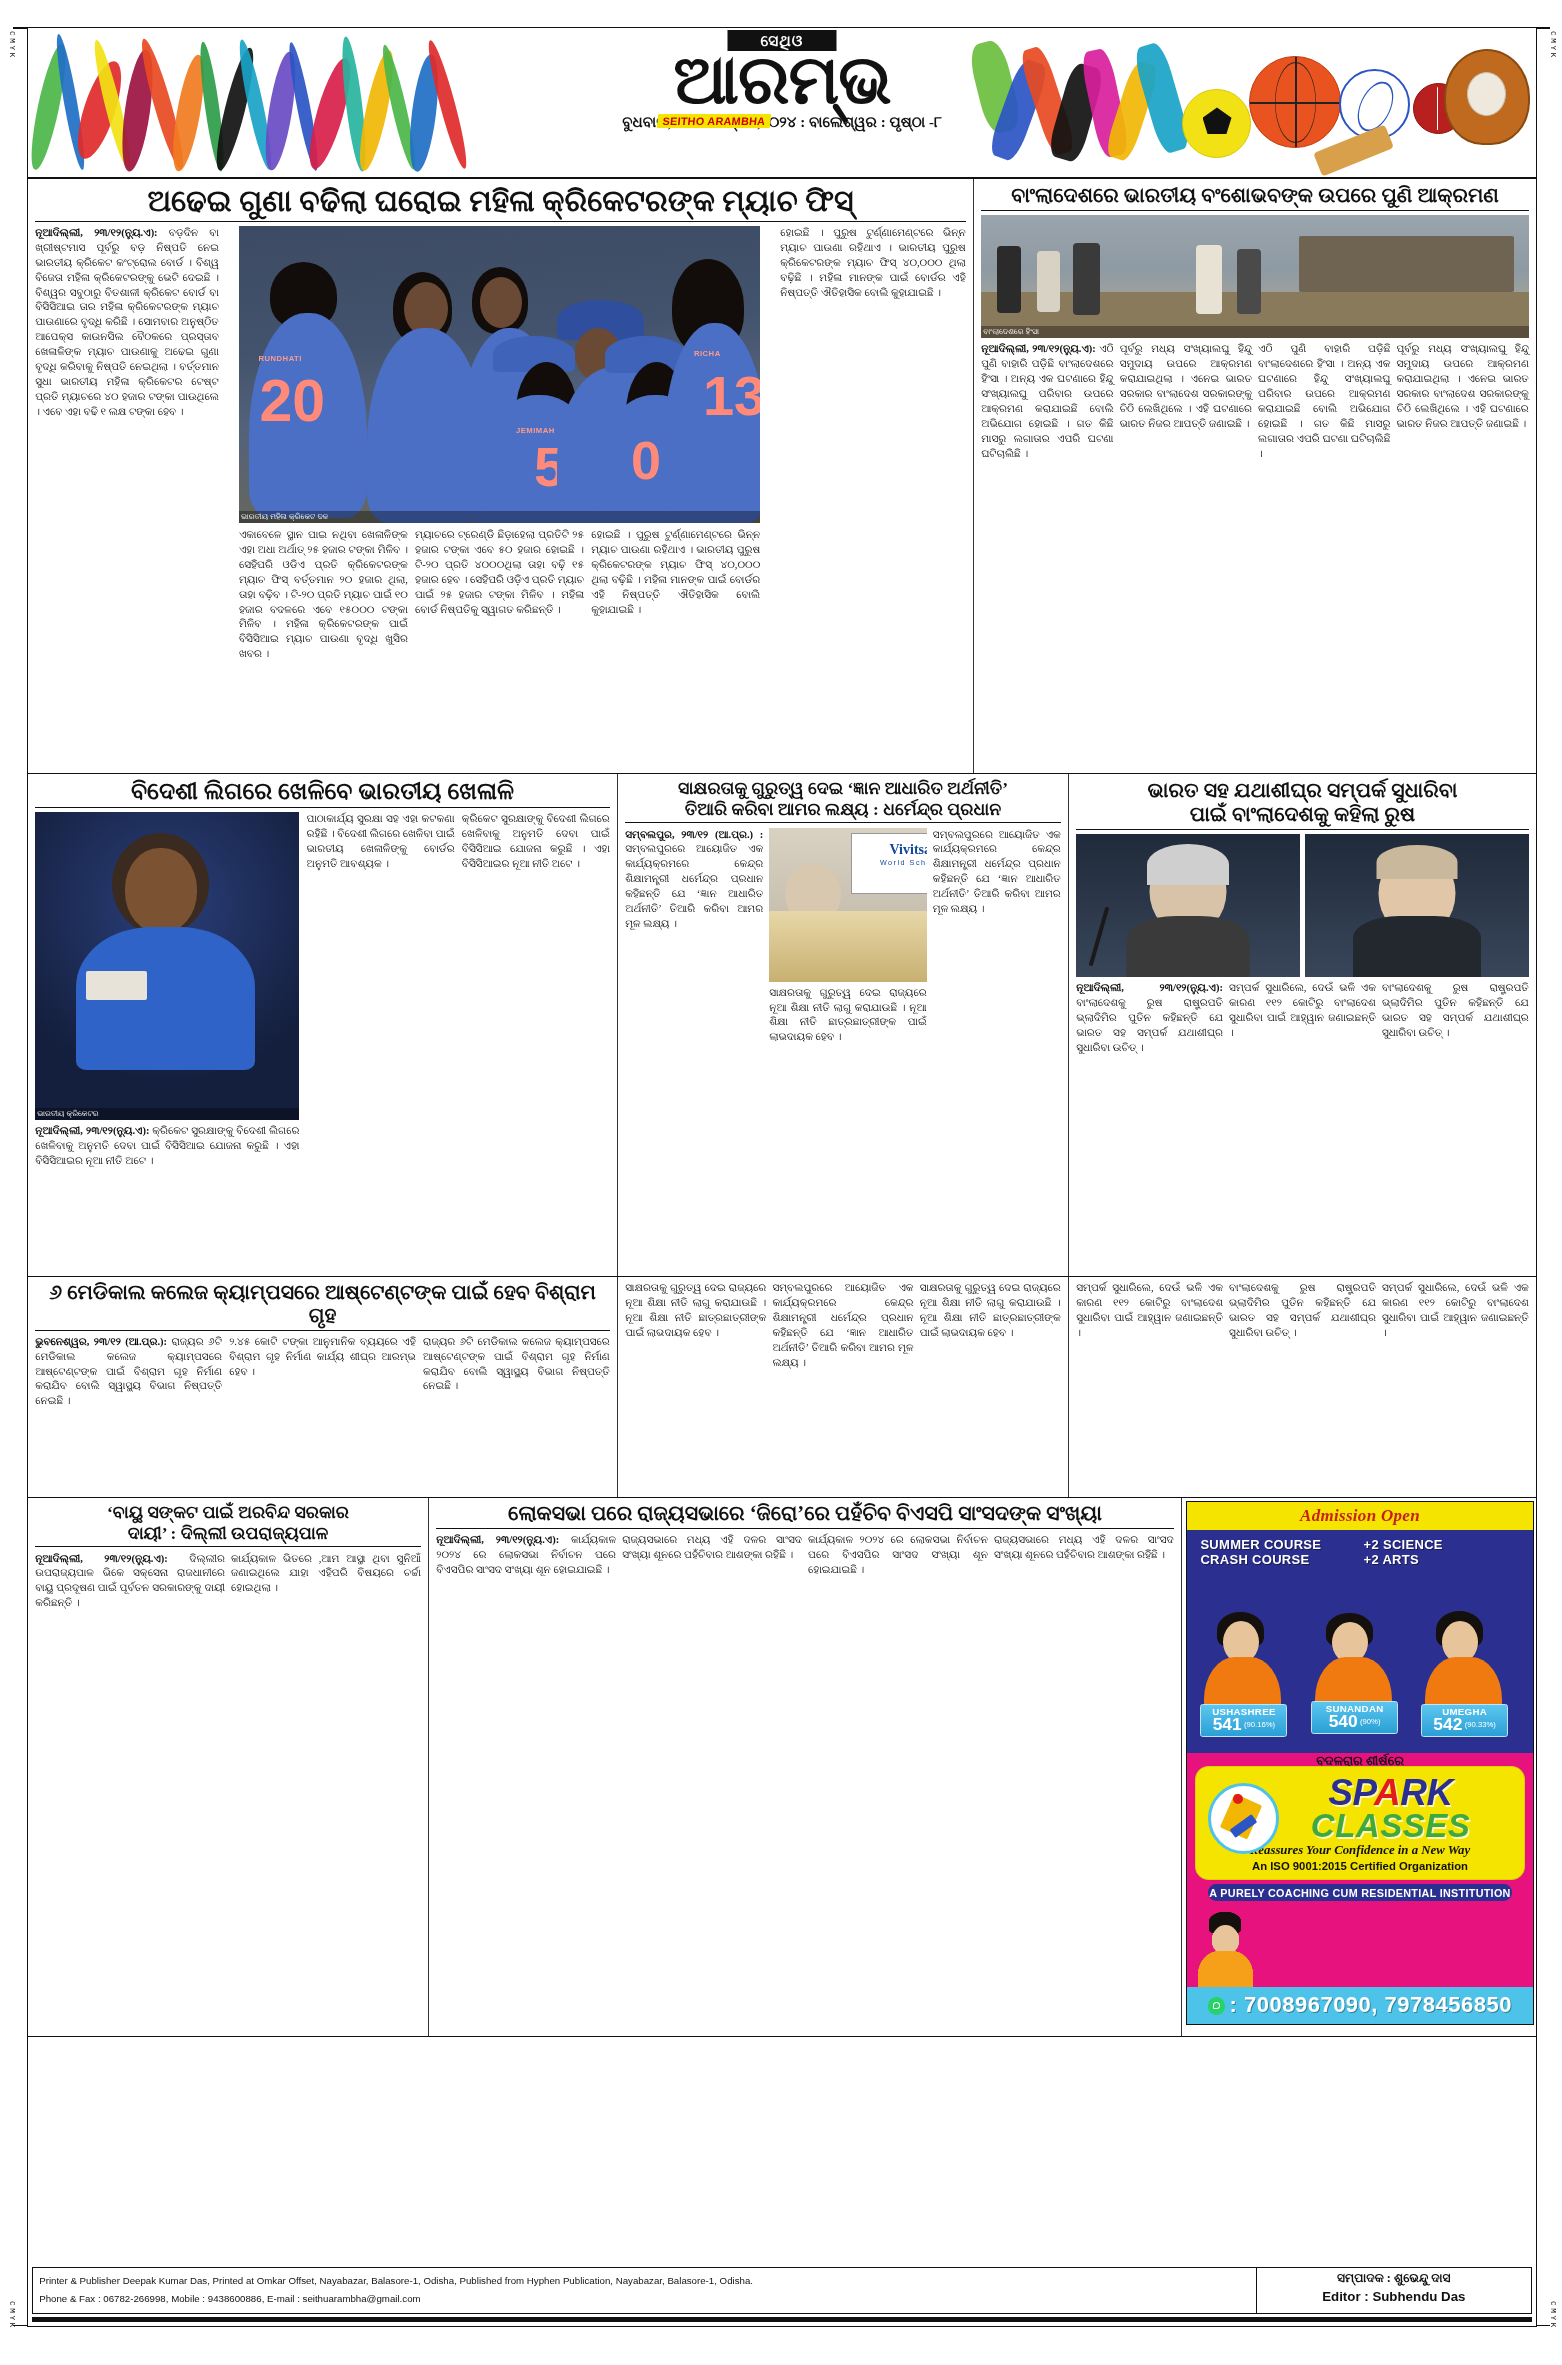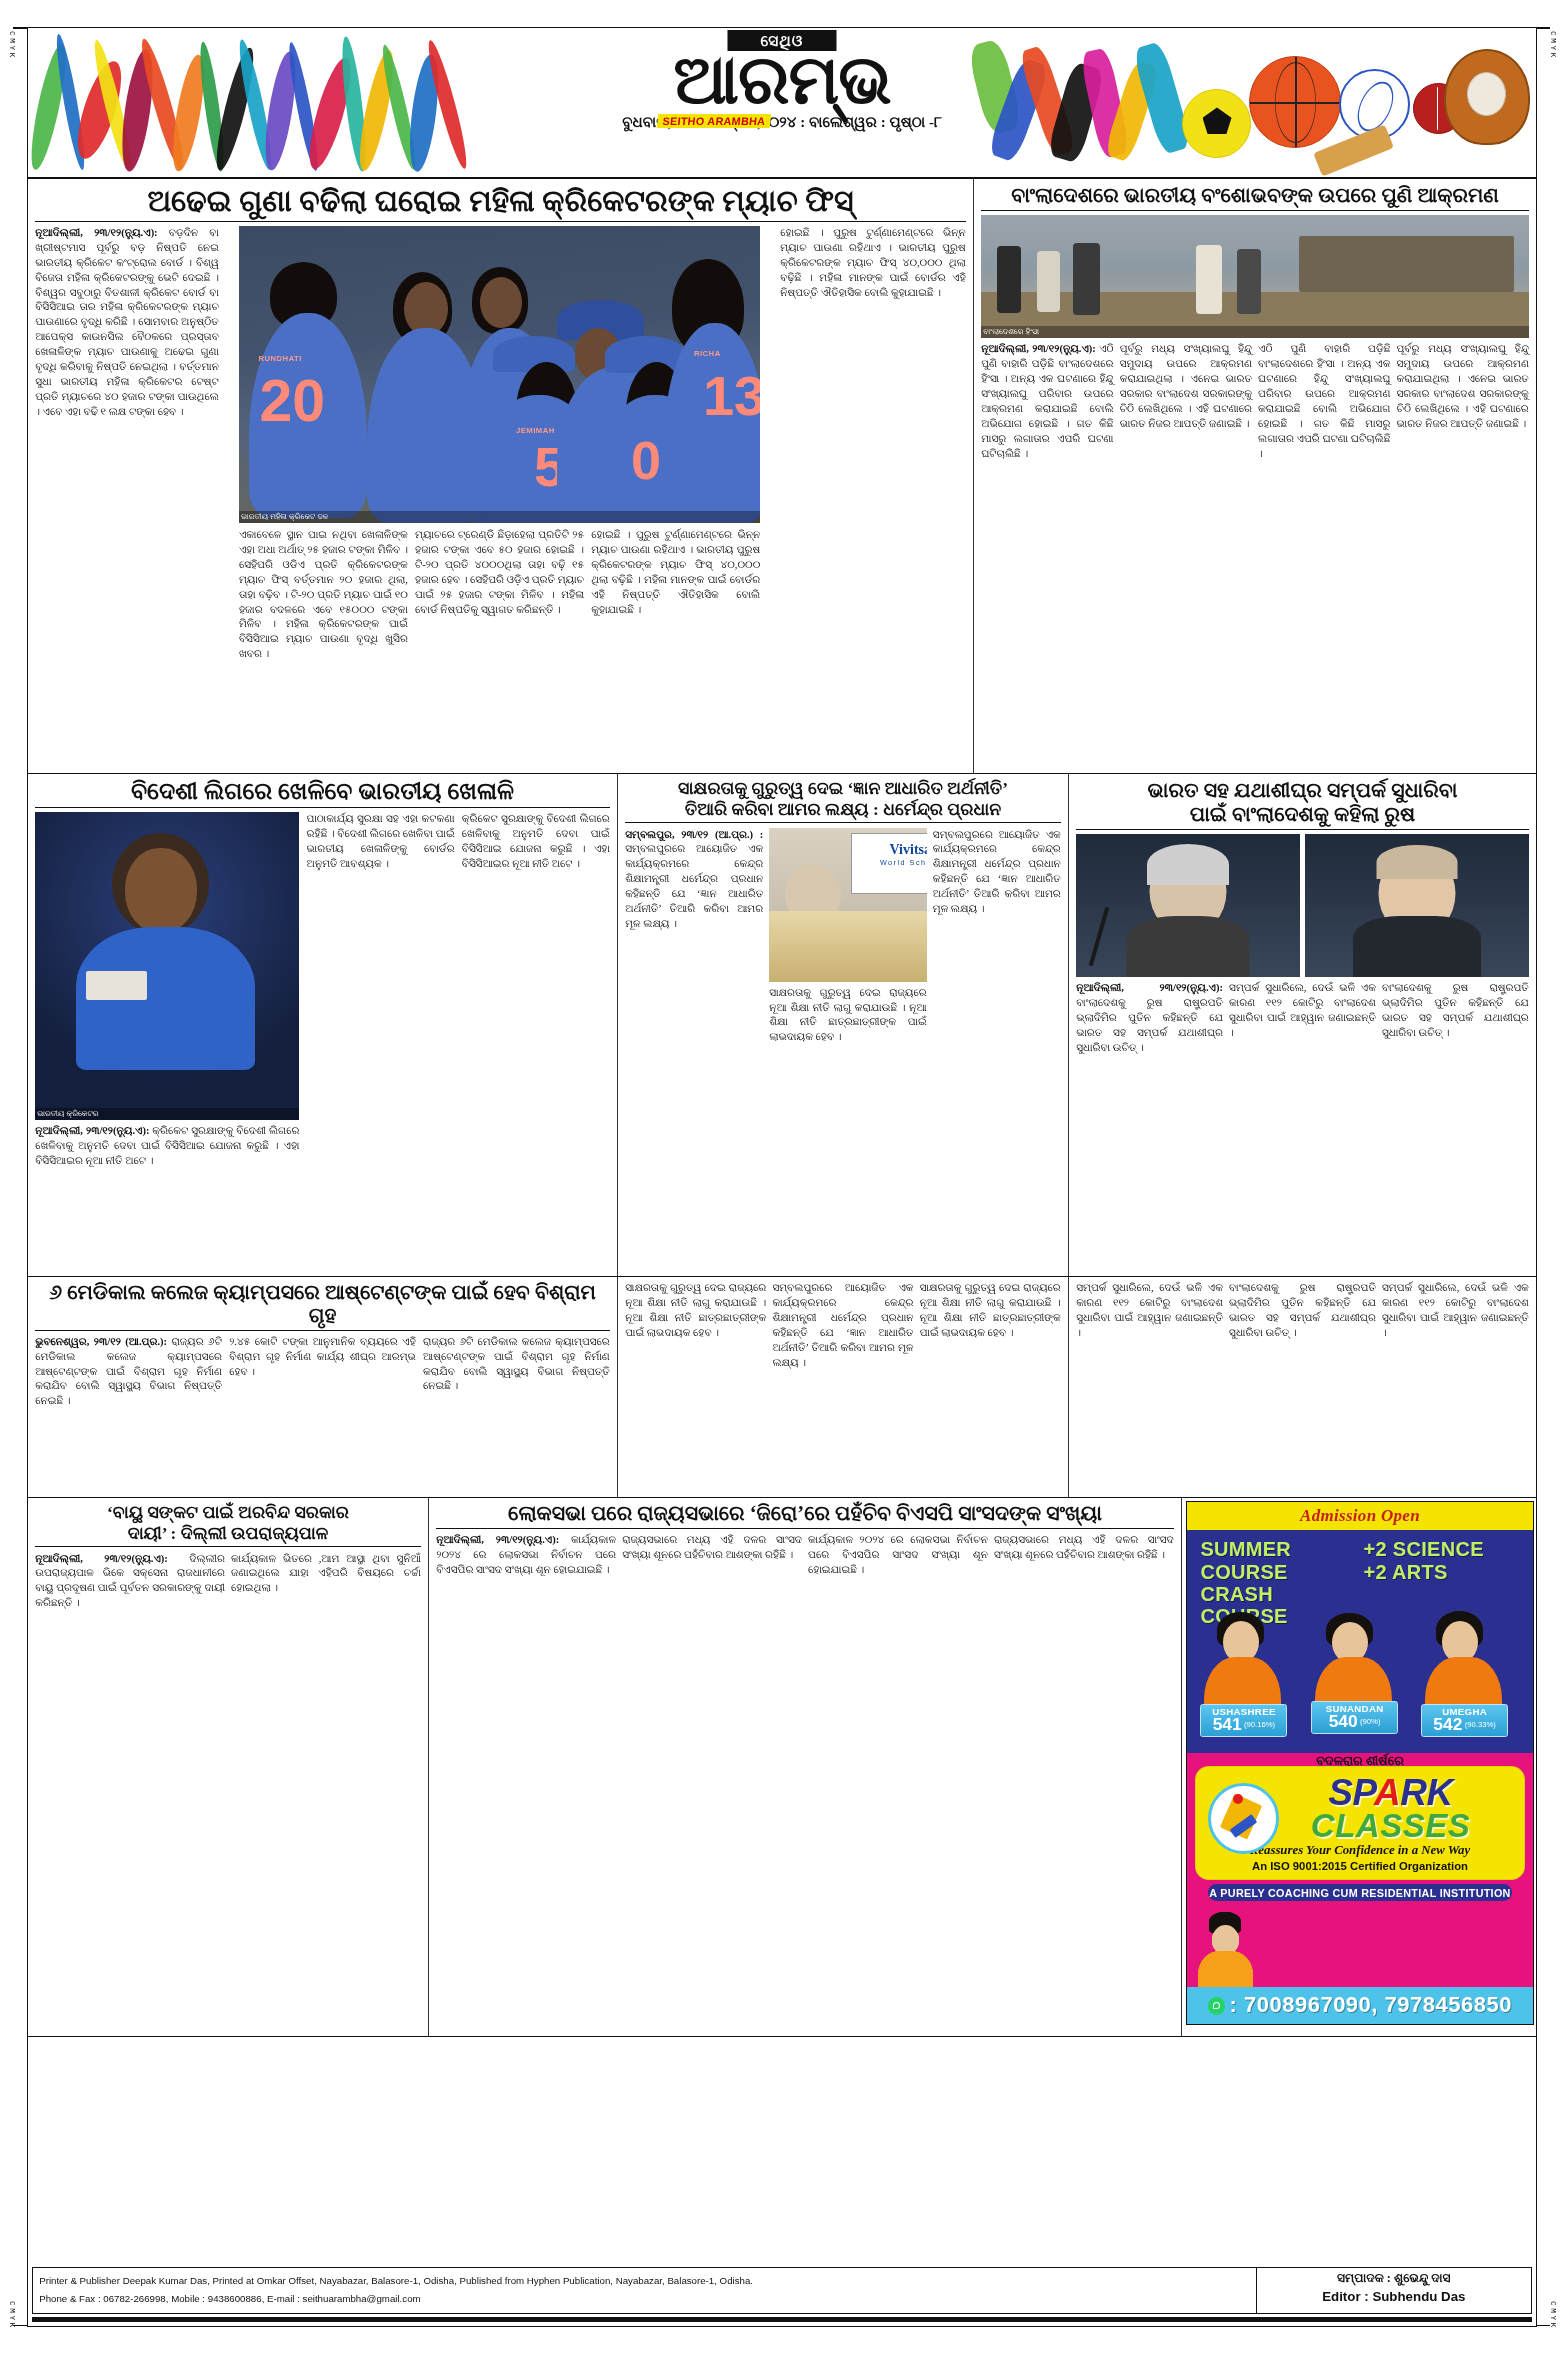--- a/index.html
+++ b/index.html
@@ -79,22 +79,22 @@
   .headshot{background:linear-gradient(180deg,#1f2a3a 0%,#39465a 100%);}
   
   .ad{position:relative;overflow:hidden;background:#e8127f;border:1px solid #111;}
   .ad-banner{background:#f5e400;text-align:center;}
   .ad-banner span{
     color:#c81f1f;font-family:"Liberation Serif",serif;font-style:italic;
     font-weight:bold;font-size:17px;letter-spacing:0.3px;
   }
   .ad-blue{background:#2b2f8f;position:relative;}
   .ad-course{
-    color:#bef264;font-family:"Liberation Sans",sans-serif;font-weight:bold;
-    font-size:20px;line-height:1.12;letter-spacing:0.3px;
+    color:#ffffff;font-family:"Liberation Sans",sans-serif;font-weight:bold;
+    font-size:13px;line-height:1.12;letter-spacing:0.3px;
     text-shadow:1px 1px 0 rgba(0,0,0,.45);
   }
   .stu-plate{
     position:absolute;background:linear-gradient(180deg,#5cc6ef 0%,#2a9fd6 100%);
     border:1px solid #bfe6f7;border-radius:2.6px;text-align:center;color:#fff;
     font-family:"Liberation Sans",sans-serif;line-height:1;padding:1.5px 0 2.6px;
   }
   .stu-plate .nm{font-size:9.7px;font-weight:bold;letter-spacing:0.3px;display:block;}
   .stu-plate .sc{font-size:17.4px;font-weight:bold;display:inline-block;vertical-align:middle;}
   .stu-plate .pc{font-size:7.7px;display:inline-block;vertical-align:middle;}

